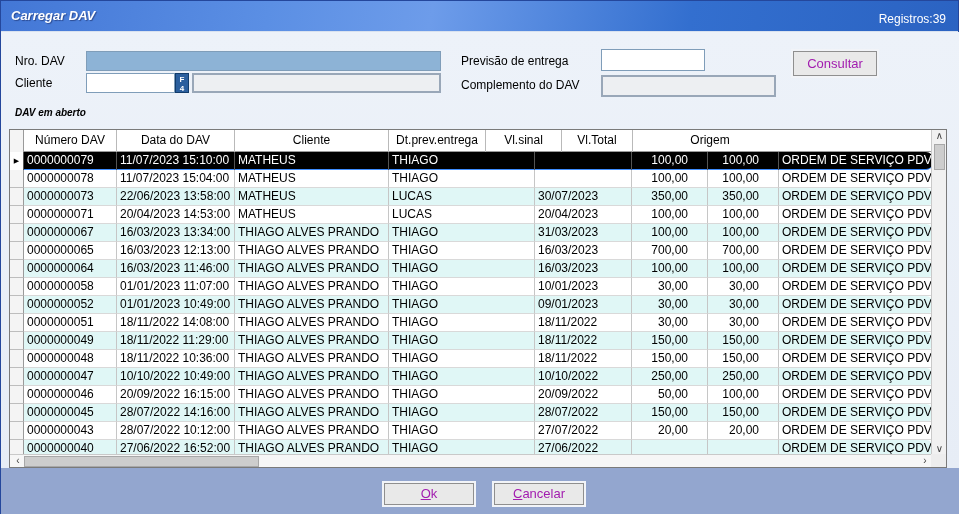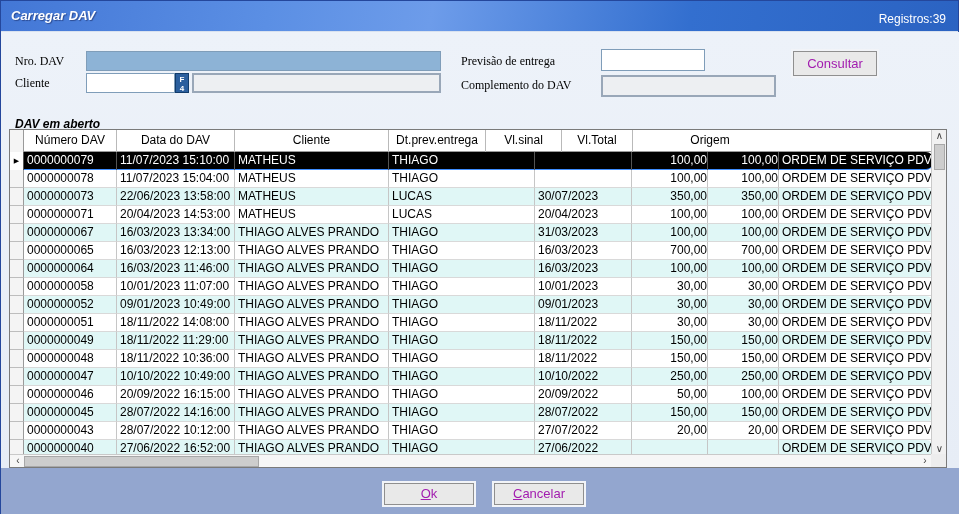--- a/index.html
+++ b/index.html
@@ -11,47 +11,47 @@
   .titlebar { position:absolute; left:0; top:0; width:100%; height:31px;
     background:linear-gradient(100deg,#4377d6 0%,#5b8fe4 28%,#6d9cea 45%,#336fcf 72%,#2b63c2 100%);
     border-bottom:1px solid #d9e2ef; }
   .titlebar .title { position:absolute; left:10px; top:7px; color:#fff; font-size:13px; font-weight:bold; font-style:italic;
     text-shadow:1px 1px 1px rgba(0,0,40,.4); }
   .titlebar .records { position:absolute; right:12px; top:11px; color:#fff; font-size:12px;padding-left:7px; }
 
   
   .content { position:absolute; left:0; top:31px; width:959px; height:436px;
     background:linear-gradient(180deg,#EDF2F9 0%,#E7EDF6 100%); }
-  .lbl { position:absolute; font-size:12px; color:#000;font-family:Liberation Serif, serif; }
+  .lbl { position:absolute; font-size:12px; color:#000; }
   .inp { position:absolute; border:1px solid #7F9DB9; background:#fff; height:20px; font-size:12px; padding:0 3px;
     font-family:"Liberation Sans", sans-serif; }
   .inp.hl { background:#8DB3D6; }
   .inp.dis { background:#EDEFF2; border:2px solid #99A7B8; }
   .f4btn { position:absolute; width:14px; height:20px; background:#2b5f9e; border:1px solid #123c6b; color:#fff;
     font-size:8px; font-weight:bold; line-height:9px; text-align:center; cursor:pointer; padding-top:1px; }
   .btn { position:absolute; background:#E9E9E9; border:1px solid #8f8f8f; font-size:13px; color:#a21caf;
     text-align:center; cursor:pointer; box-shadow:0 0 0 2px #f2f4f8; font-family:"Liberation Sans", sans-serif; }
   .btn span { display:block; line-height:20px; }
   .btn-accel span::first-letter { text-decoration:underline; }
 
-  .section-title { position:absolute; left:14px; top:85px; font-weight:bold; font-style:italic; font-size:12px; }
+  .section-title { position:absolute; left:14px; top:75px; font-weight:bold; font-style:italic; font-size:10px; }
 
   
   .grid { position:absolute; left:8px; top:97px; width:938px; height:339px; border:1px solid #7a7a7a; background:#fff; }
   .grid-header { position:absolute; left:0; top:0; width:923px; height:22px; display:flex; background:#fff;
     border-bottom:1px solid #9a9a9a; }
   .th { height:30px; line-height:21px; text-align:center; font-size:12px; border-right:1px solid #b9b9b9; overflow:hidden; white-space:nowrap; }
   .grid-body { position:absolute; left:0; top:22px; width:923px; height:304px; overflow:hidden; }
   .tr { display:flex; height:18px; background:#fff;border-radius:7px; }
   .tr.alt { background:#E0F7F6; }
   .tr.sel { background:#000; color:#fff; border-bottom:1px solid #3E8DFF; }
   .td { height:18px; line-height:17px; font-size:12px; padding:0 2px 0 3px; border-right:1px solid #c6c6c6;
     border-bottom:1px solid #d9d9d9; overflow:hidden; white-space:nowrap; }
   .tr.sel .td { border-bottom:none; border-right-color:#555; }
-  .td.num { text-align:right; padding-right:0; }
+  .td.num { text-align:right; padding-right:19px; }
   .selcol { width:14px; min-width:14px; background:#F4F4F4; border-right:1px solid #9a9a9a; border-bottom:1px solid #bdbdbd;
     text-align:center; font-size:7px; line-height:17px; color:#000; padding:0; }
   .tr.sel .selcol { background:#fff; color:#000; }
   .c0{width:93px;min-width:93px}.c1{width:118px;min-width:118px}.c2{width:154px;min-width:154px}
   .c3{width:146px;min-width:146px}.c4{width:97px;min-width:97px}.c5{width:76px;min-width:76px}
   .c6{width:71px;min-width:71px}.c7{width:154px;min-width:154px;border-right:none}
 
   
   .vscroll { position:absolute; right:0; top:0; width:15px; height:326px; background:#F1F1F1; border-left:1px solid #c9c9c9; }
   .hscroll { position:absolute; left:0; bottom:0; width:923px; height:13px; background:#F6F6F6; border-top:1px solid #c9c9c9; }
@@ -184,32 +184,32 @@
             <div class="td c2">THIAGO ALVES PRANDO</div>
             <div class="td c3">THIAGO</div>
             <div class="td c4">16/03/2023</div>
             <div class="td c5 num">100,00</div>
             <div class="td c6 num">100,00</div>
             <div class="td c7">ORDEM DE SERVIÇO PDV</div>
           </div>
           <div class="tr">
             <div class="td selcol"></div>
             <div class="td c0">0000000058</div>
-            <div class="td c1">10/01/2023 11:07:00</div>
+            <div class="td c1">01/01/2023 11:07:00</div>
             <div class="td c2">THIAGO ALVES PRANDO</div>
             <div class="td c3">THIAGO</div>
             <div class="td c4">10/01/2023</div>
             <div class="td c5 num">30,00</div>
             <div class="td c6 num">30,00</div>
             <div class="td c7">ORDEM DE SERVIÇO PDV</div>
           </div>
           <div class="tr alt">
             <div class="td selcol"></div>
             <div class="td c0">0000000052</div>
-            <div class="td c1">09/01/2023 10:49:00</div>
+            <div class="td c1">01/01/2023 10:49:00</div>
             <div class="td c2">THIAGO ALVES PRANDO</div>
             <div class="td c3">THIAGO</div>
             <div class="td c4">09/01/2023</div>
             <div class="td c5 num">30,00</div>
             <div class="td c6 num">30,00</div>
             <div class="td c7">ORDEM DE SERVIÇO PDV</div>
           </div>
           <div class="tr">
             <div class="td selcol"></div>
             <div class="td c0">0000000051</div>

